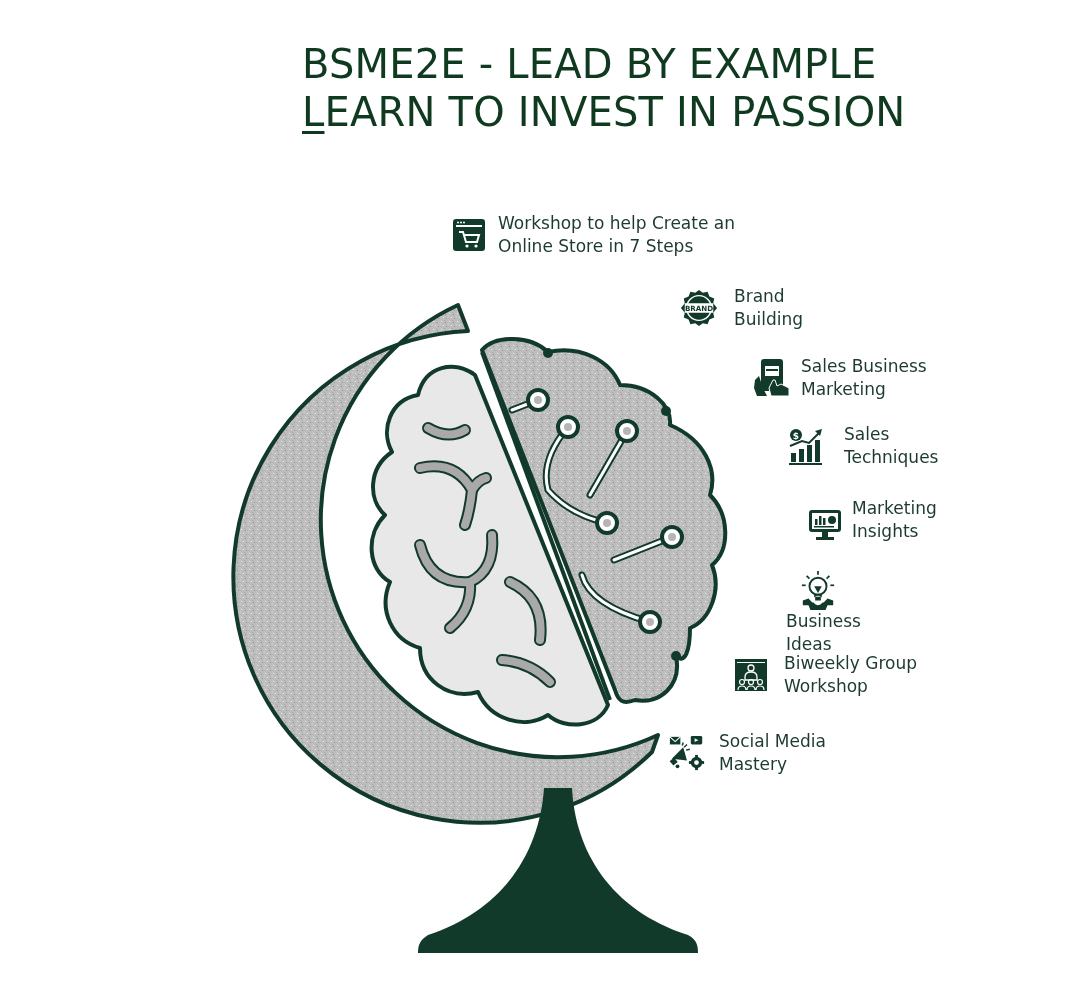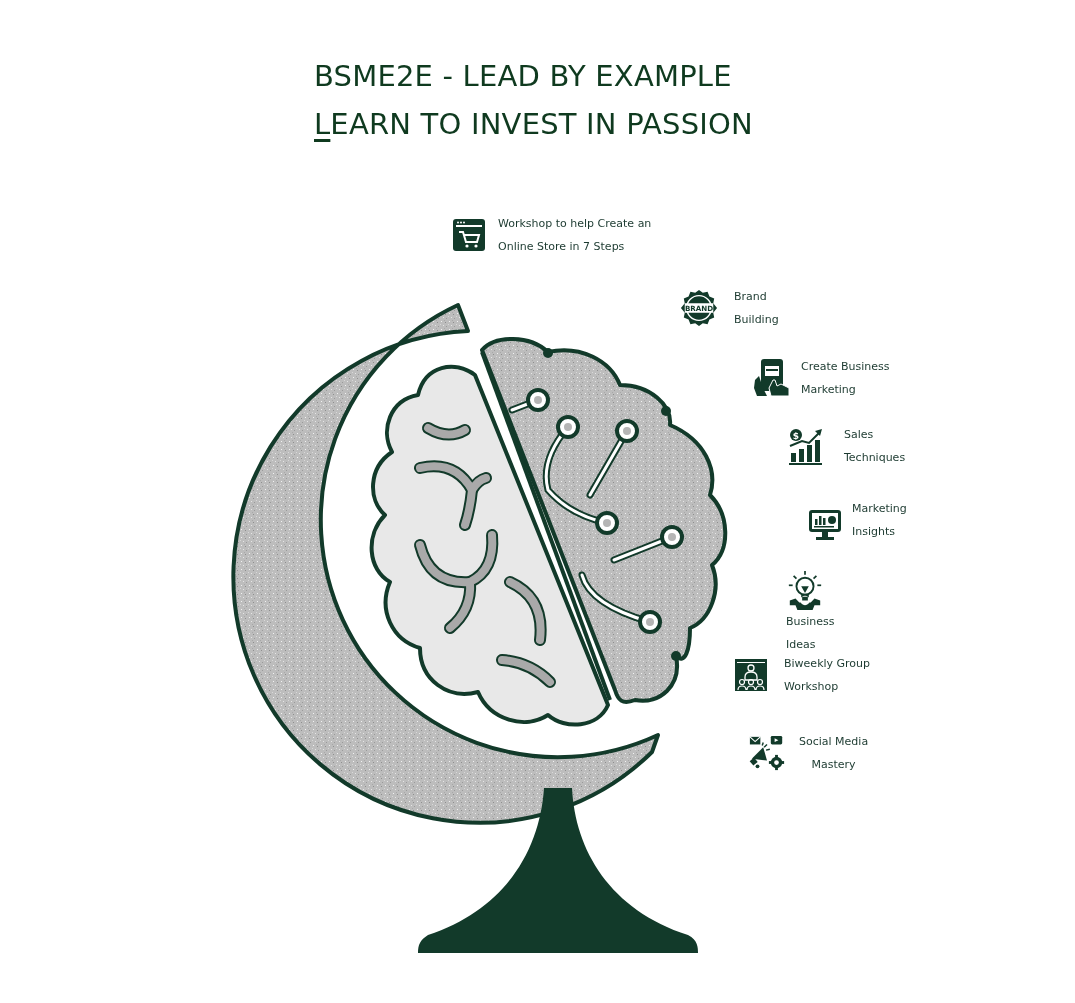--- a/index.html
+++ b/index.html
@@ -1,26 +1,26 @@
 <!DOCTYPE html>
 <html><head>
 <meta charset="utf-8">
 <style>
   html, body { margin: 0; padding: 0; background: #ffffff; }
   body { width: 1075px; height: 1003px; position: relative; overflow: hidden;
          font-family: "DejaVu Sans", "Liberation Sans", sans-serif; color: #17342a; }
-  .title { position: absolute; left: 302px; top: 40px; margin: 12px;
+  .title { position: absolute; left: 302px; top: 40px; margin: 0;
            font-family: "DejaVu Sans", sans-serif; font-weight: 500;
-           font-size: 29px; line-height: 48px; color: #0f3a1f; letter-spacing: 0.2px; }
+           font-size: 40px; line-height: 48px; color: #0f3a1f; letter-spacing: 0.2px; }
   .title .line { display: block; white-space: nowrap; }
   .title .u { text-decoration: underline; text-underline-offset: 5px; text-decoration-thickness: 3px; }
   .illustration { position: absolute; left: 0; top: 0; }
   .item { position: absolute; display: flex; align-items: center; }
   .item .icon { width: 38px; height: 38px; flex: 0 0 auto; display: flex; align-items: center; justify-content: center; }
-  .item .label { font-family: "DejaVu Sans", sans-serif; font-size: 11px; line-height: 23px;
+  .item .label { font-family: "DejaVu Sans", sans-serif; font-size: 17px; line-height: 23px;
                  color: #1c3a30; margin-left: 10px; }
   .item .label span { display: block; white-space: nowrap; }
 </style>
 </head>
 <body>
 
 <h1 class="title">
   <span class="line">BSME2E - LEAD BY EXAMPLE</span>
   <span class="line"><span class="u">L</span><span>EARN TO INVEST IN PASSION</span></span>
 </h1>
@@ -170,21 +170,21 @@
   <span class="icon">
     <svg width="38" height="40" viewBox="0 0 38 40">
       <rect x="8" y="1" width="22" height="32" rx="3" fill="#123a2a"></rect>
       <rect x="12" y="8" width="14" height="10" fill="#fff"></rect>
       <rect x="13" y="11" width="12" height="2" fill="#123a2a"></rect>
       <path d="M 2 22 L 6 18 L 10 30 L 14 38 L 4 38 L 1 30 Z" fill="#123a2a"></path>
       <path d="M 20 22 L 22 22 L 24 28 L 28 26 L 32 28 L 36 30 L 36 38 L 18 38 L 16 30 Z" fill="#123a2a" stroke="#fff" stroke-width="1"></path>
     </svg>
   </span>
   <span class="label">
-    <span>Create Business</span>
+    <span>Sales Business</span>
     <span>Marketing</span>
   </span>
 </div>
 
 <div class="item" style="left:787px; top:423px;">
   <span class="icon">
     <svg width="38" height="40" viewBox="0 0 38 40">
       <circle cx="9" cy="9" r="6" fill="#123a2a"></circle>
       <text x="9" y="12.5" text-anchor="middle" font-family="DejaVu Sans, sans-serif" font-size="9" font-weight="bold" fill="#fff">$</text>
       <path d="M 3 20 L 15 15 L 22 17 L 33 6" fill="none" stroke="#123a2a" stroke-width="2"></path>
@@ -258,21 +258,21 @@
       <circle cx="27" cy="25" r="2.5" fill="none" stroke="#fff" stroke-width="1.2"></circle>
       <path d="M 5 33 Q 5 29 9 29 Q 13 29 13 33 M 14 33 Q 14 29 18 29 Q 22 29 22 33 M 23 33 Q 23 29 27 29 Q 31 29 31 33" fill="none" stroke="#fff" stroke-width="1.2"></path>
     </svg>
   </span>
   <span class="label" style="margin-left:14px;">
     <span>Biweekly Group</span>
     <span>Workshop</span>
   </span>
 </div>
 
-<div class="item" style="left:748px; top:730px;text-align:center;">
+<div class="item" style="left:668px; top:730px;">
   <span class="icon">
     <svg width="40" height="40" viewBox="0 0 40 40">
       <rect x="2" y="3" width="11" height="8" fill="#123a2a"></rect>
       <path d="M 2 3 L 7.5 8 L 13 3" fill="none" stroke="#fff" stroke-width="1.2"></path>
       <rect x="24" y="2" width="12" height="9" rx="1.5" fill="#123a2a"></rect>
       <polygon points="28,4.5 28,8.5 32,6.5" fill="#fff"></polygon>
       <g stroke="#123a2a" stroke-width="1.5">
           <line x1="17" y1="14" x2="20" y2="11"></line>
           <line x1="19" y1="17" x2="23" y2="16"></line>
           <line x1="15" y1="12" x2="16" y2="9"></line>

